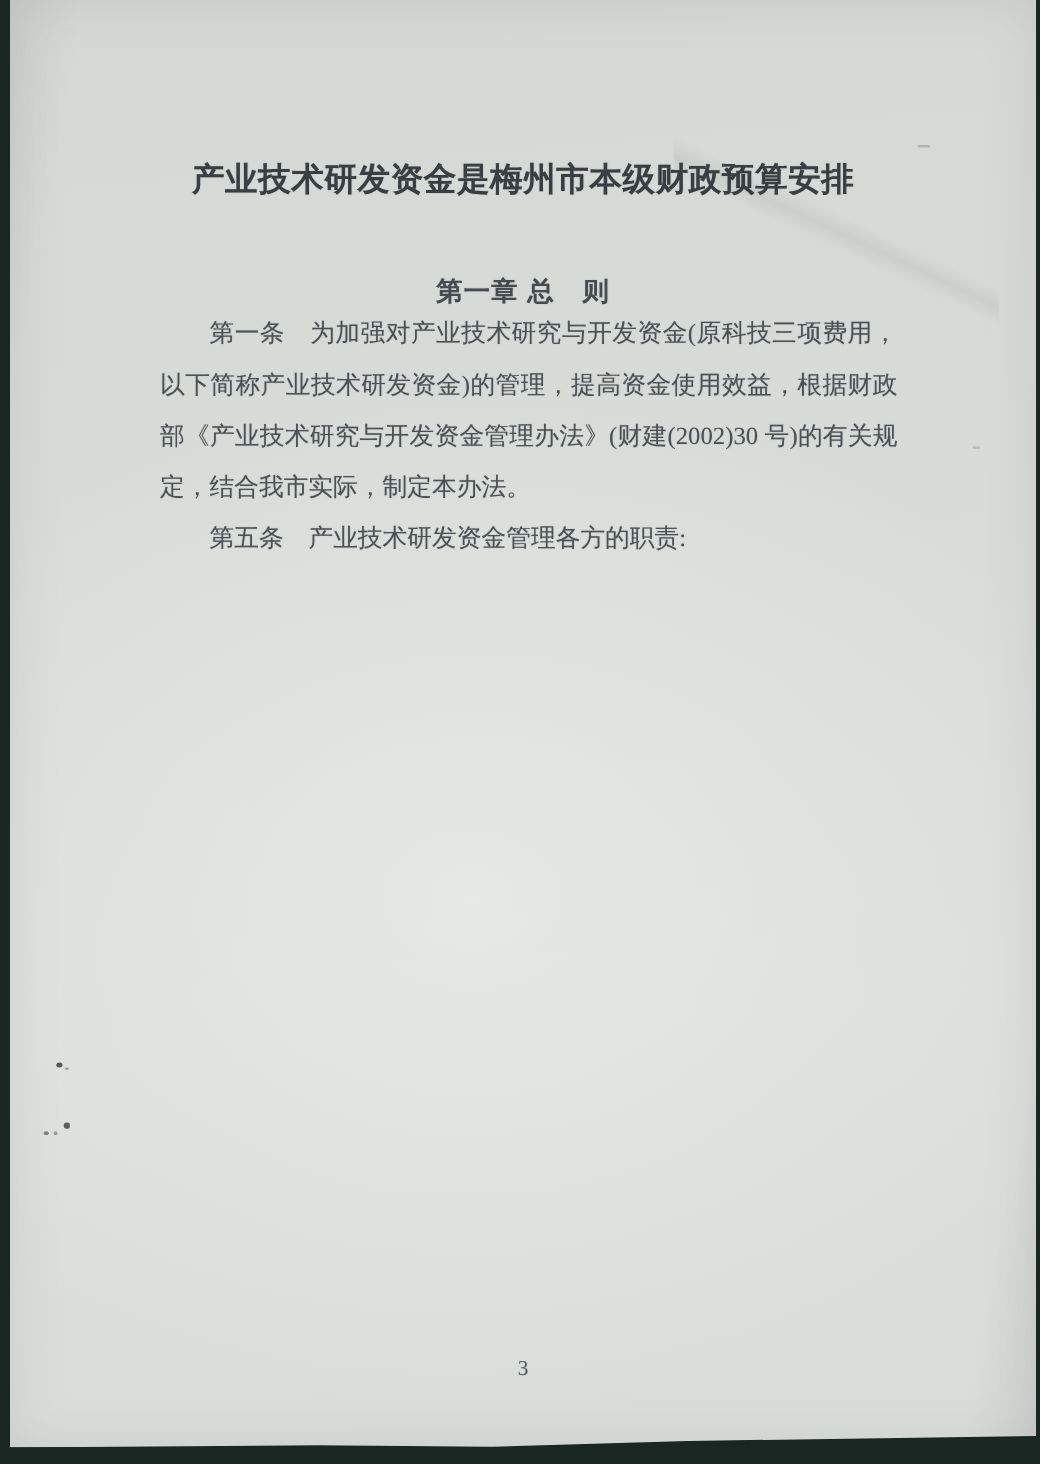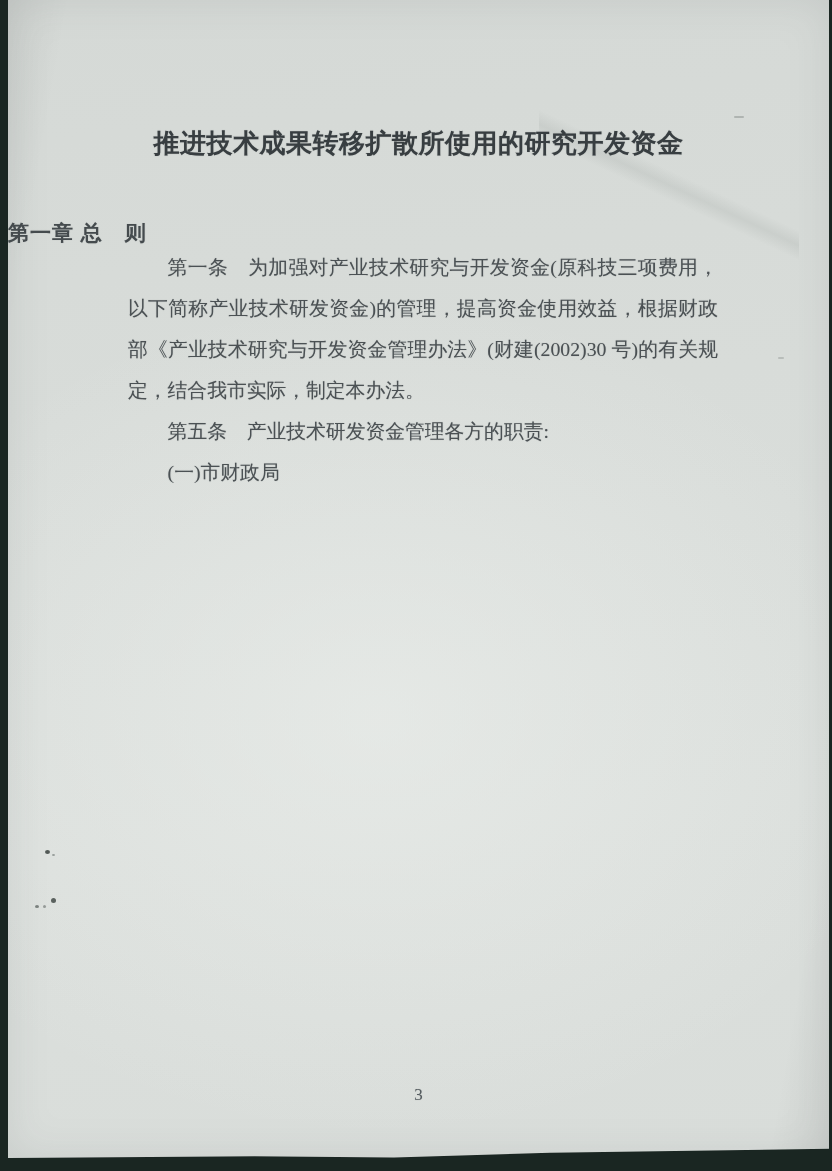--- a/index.html
+++ b/index.html
@@ -57,20 +57,21 @@
     color: #383e41;
     text-shadow: 0 0 1px rgba(56,62,65,0.35);
   }
 
   .chapter-heading {
     position: absolute;
     left: 0;
     top: 219px;
     width: 100%;
     margin: 0;
+    text-align: center;
     font-family: "Liberation Sans", "DejaVu Sans", sans-serif;
     font-size: 21px;
     font-weight: 600;
     letter-spacing: 1px;
     color: #454b4e;
     text-shadow: 0 0 1px rgba(69,75,78,0.3);
   }
 
   .doc-body {
     position: absolute;
@@ -112,28 +113,27 @@
   .speck.s4 { left: 726px; top: 116px; width: 10px; height: 2px; border-radius: 1px; opacity: 0.25; }
   .speck.s5 { left: 770px; top: 357px; width: 6px; height: 2px; border-radius: 1px; opacity: 0.2; }
 </style>
 </head>
 <body>
 
 <div class="paper">
 
   <div class="crease"></div>
 
-  <h1 class="doc-title">推进技术成果转移扩散所使用的研究开发资金</h1>
+  <h1 class="doc-title">产业技术研发资金是梅州市本级财政预算安排</h1>
 
   <h2 class="chapter-heading">第一章 总　则</h2>
 
   <div class="doc-body">
     <p>第一条　为加强对产业技术研究与开发资金(原科技三项费用，以下简称产业技术研发资金)的管理，提高资金使用效益，根据财政部《产业技术研究与开发资金管理办法》(财建(2002)30 号)的有关规定，结合我市实际，制定本办法。</p>
     <p>第五条　产业技术研发资金管理各方的职责:</p>
-    <p>(一)市财政局</p>
   </div>
 
   <div class="page-number">3</div>
 
   <div class="speck s1"></div>
   <div class="speck s2"></div>
   <div class="speck s3"></div>
   <div class="speck s4"></div>
   <div class="speck s5"></div>
 

